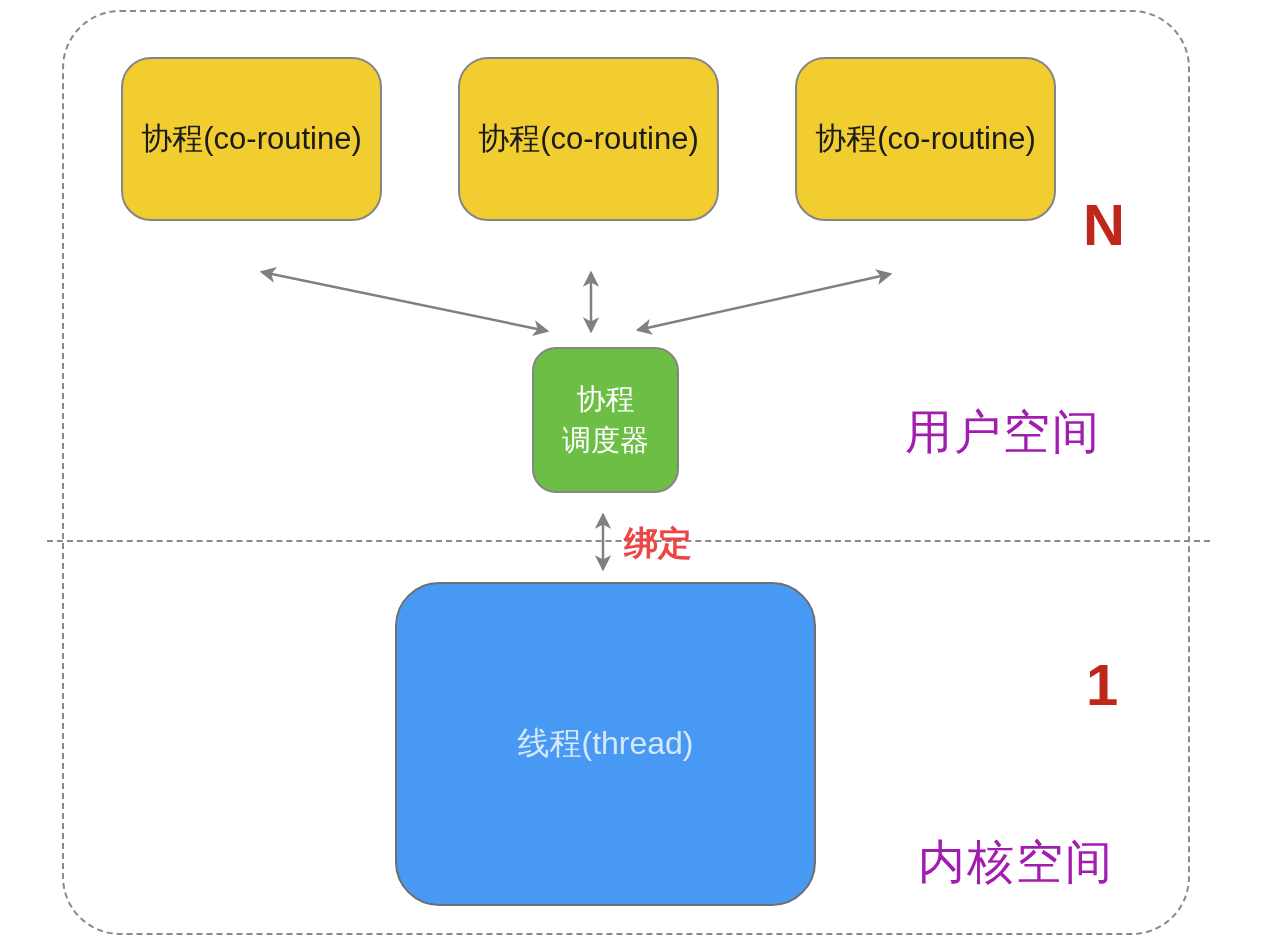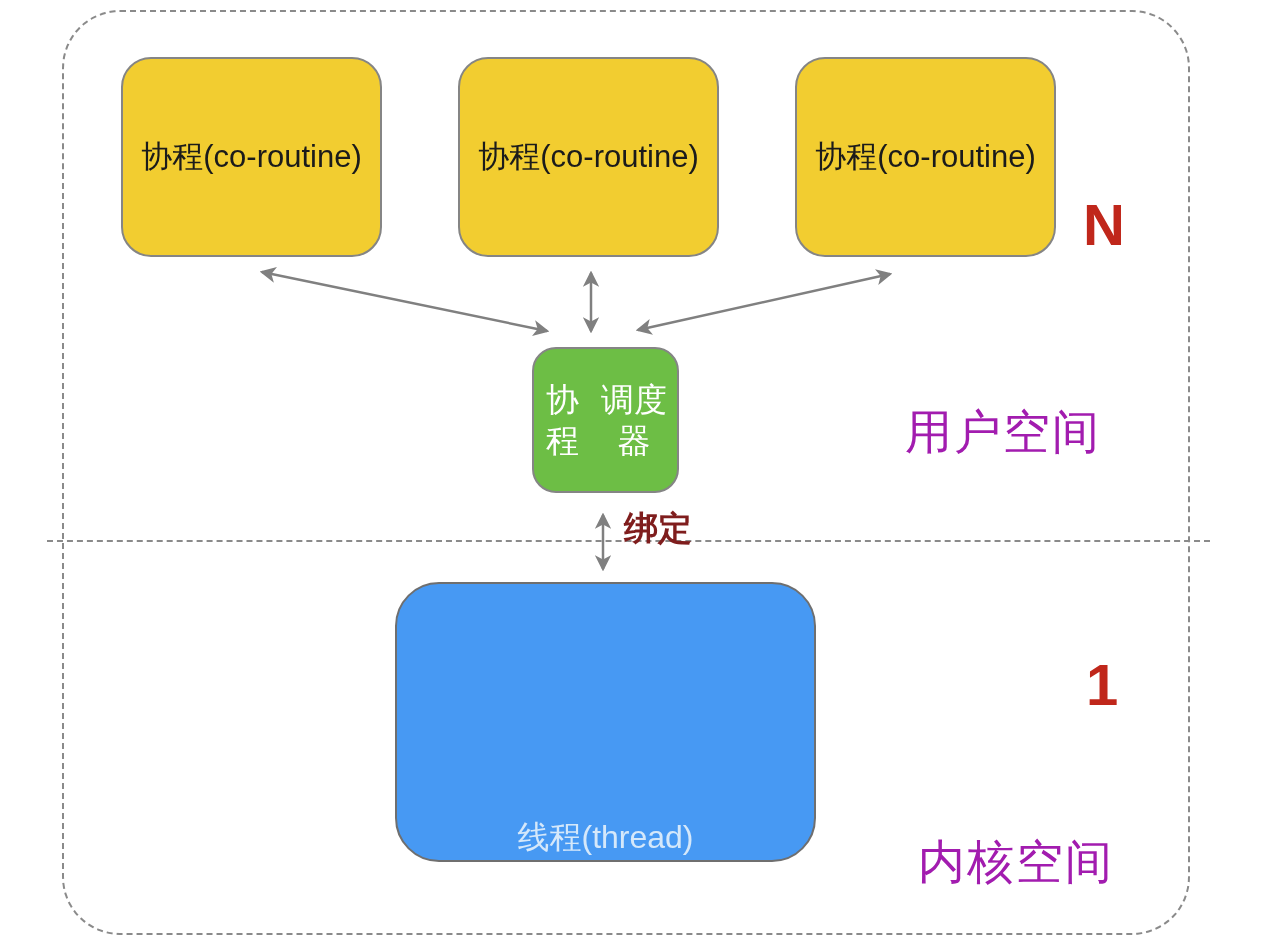--- a/index.html
+++ b/index.html
@@ -42,21 +42,21 @@
     top: 0;
     width: 1268px;
     height: 950px;
     pointer-events: none;
   }
   
   .coroutine-box {
     position: absolute;
     top: 57px;
     width: 261px;
-    height: 200px;
+    height: 164px;
     background: #f2cd30;
     border: 2px solid #858585;
     border-radius: 30px;
     box-sizing: border-box;
     display: flex;
     align-items: center;
     justify-content: center;
     color: #1b1b1b;
     font-size: 31px;
     text-align: center;
@@ -69,64 +69,65 @@
     position: absolute;
     left: 532px;
     top: 347px;
     width: 147px;
     height: 146px;
     background: #6dbe45;
     border: 2px solid #858585;
     border-radius: 24px;
     box-sizing: border-box;
     display: flex;
-    flex-direction: row;
+    flex-direction: column;
     align-items: center;
     justify-content: center;
     color: #ffffff;
-    font-size: 33px;
+    font-size: 29px;
     line-height: 41px;
     text-align: center;
   }
   
   .thread-box {
     position: absolute;
     left: 395px;
     top: 582px;
     width: 421px;
-    height: 280px;
+    height: 324px;
     background: #4799f3;
     border: 2px solid #6f6f6f;
     border-radius: 44px;
     box-sizing: border-box;
     display: flex;
-    align-items: flex-end;
+    align-items: center;
     justify-content: center;
     color: #d5e8fa;
     font-size: 32px;
   }
   
   .count-label {
     position: absolute;
     color: #c0271b;
     font-weight: 700;
     font-size: 58px;
     line-height: 1;
   }
   .count-n { left: 1083px; top: 196px; }
   .count-one { left: 1086px; top: 656px; }
   
   .binding-label {
     position: absolute;
     left: 624px;
-    top: 510px;
-    color: #7f1d1d;
+    top: 528px;
+    color: #ef4444;
     font-weight: 700;
     font-size: 34px;
     line-height: 1.1;
+    font-family: Liberation Mono, monospace;
   }
   
   .space-label {
     position: absolute;
     color: #a21caf;
     font-size: 47px;
     letter-spacing: 2px;
     line-height: 1.1;
     white-space: nowrap;
   }

